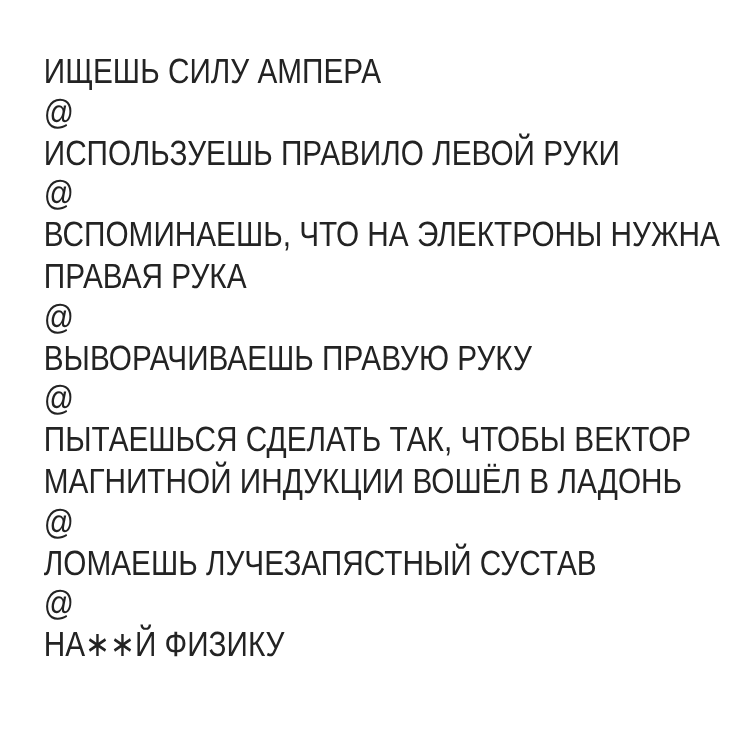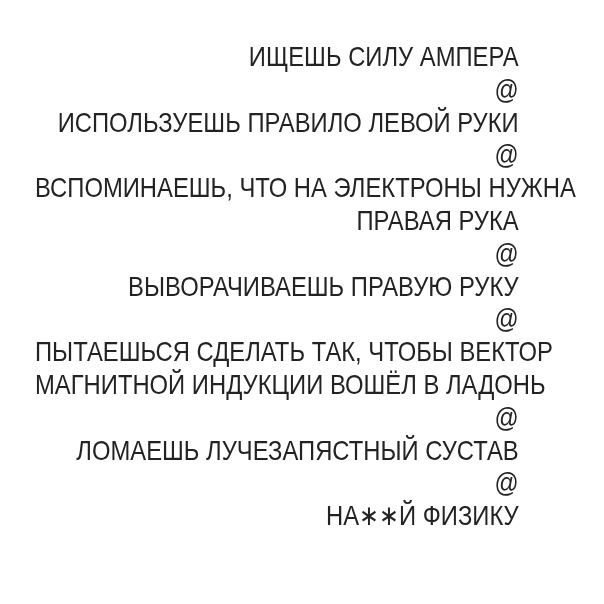--- a/index.html
+++ b/index.html
@@ -6,21 +6,20 @@
     margin: 0;
     padding: 0;
     background: #ffffff;
   }
   .page {
     position: relative;
     width: 604px;
     height: 604px;
     background: #ffffff;
     overflow: hidden;
-    text-align: right;
   }
   .meme-block {
     position: absolute;
     top: 41px;
     left: 35px;
     right: 0;
   }
   .line {
     font-family: "Liberation Sans", sans-serif;
     font-size: 28px;

